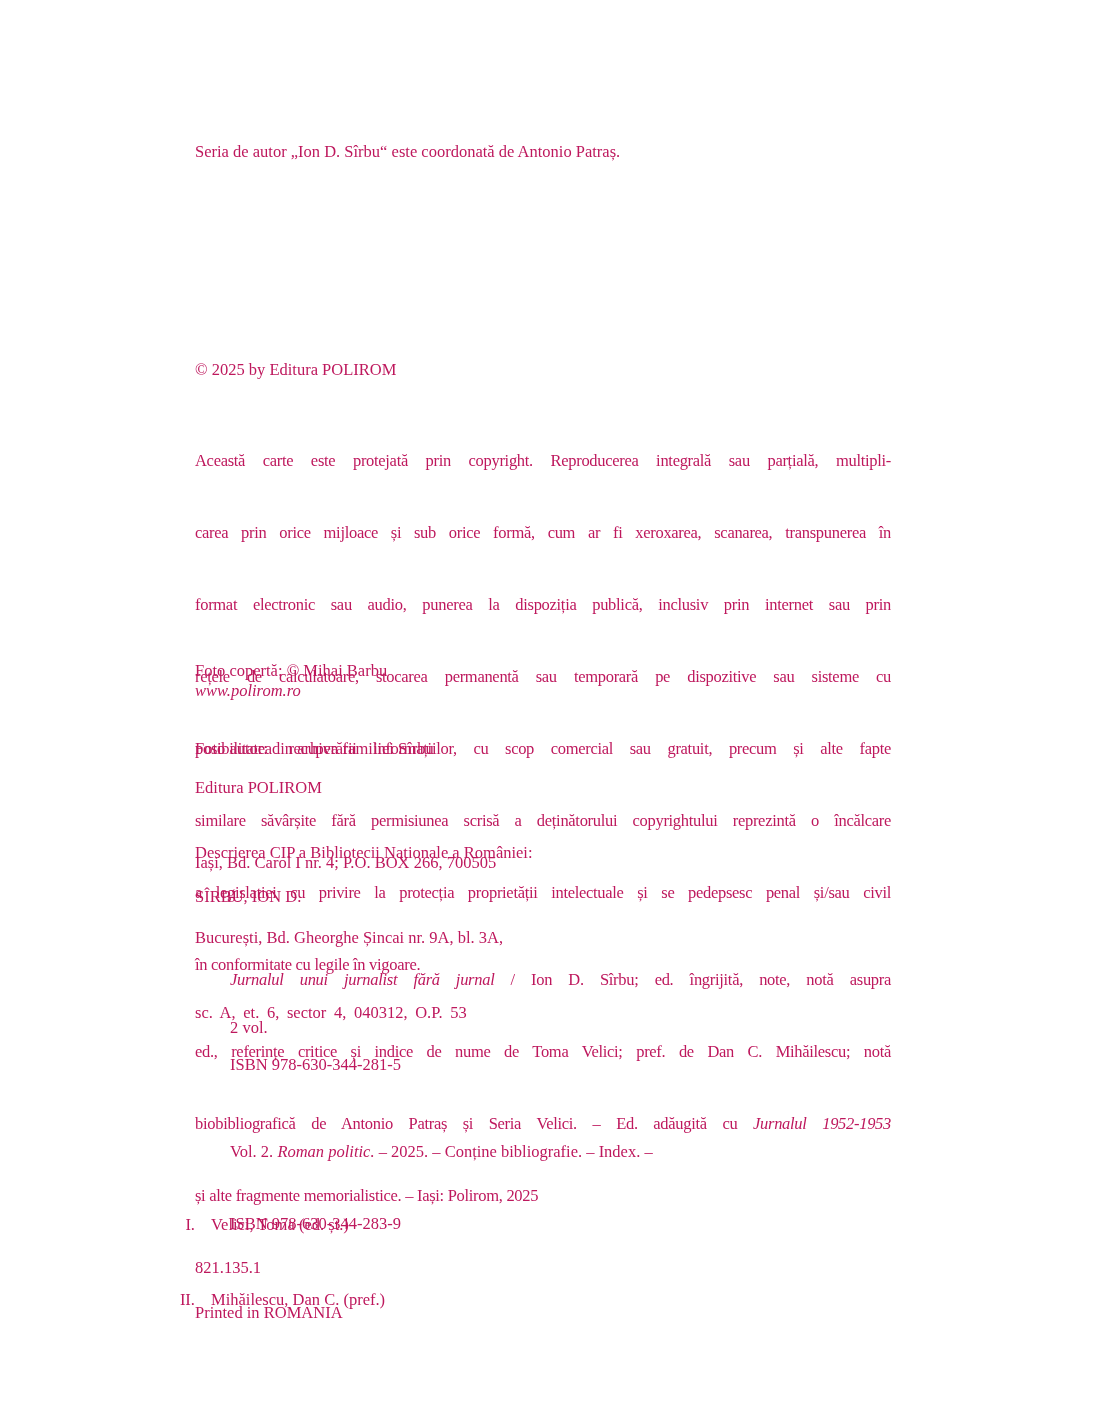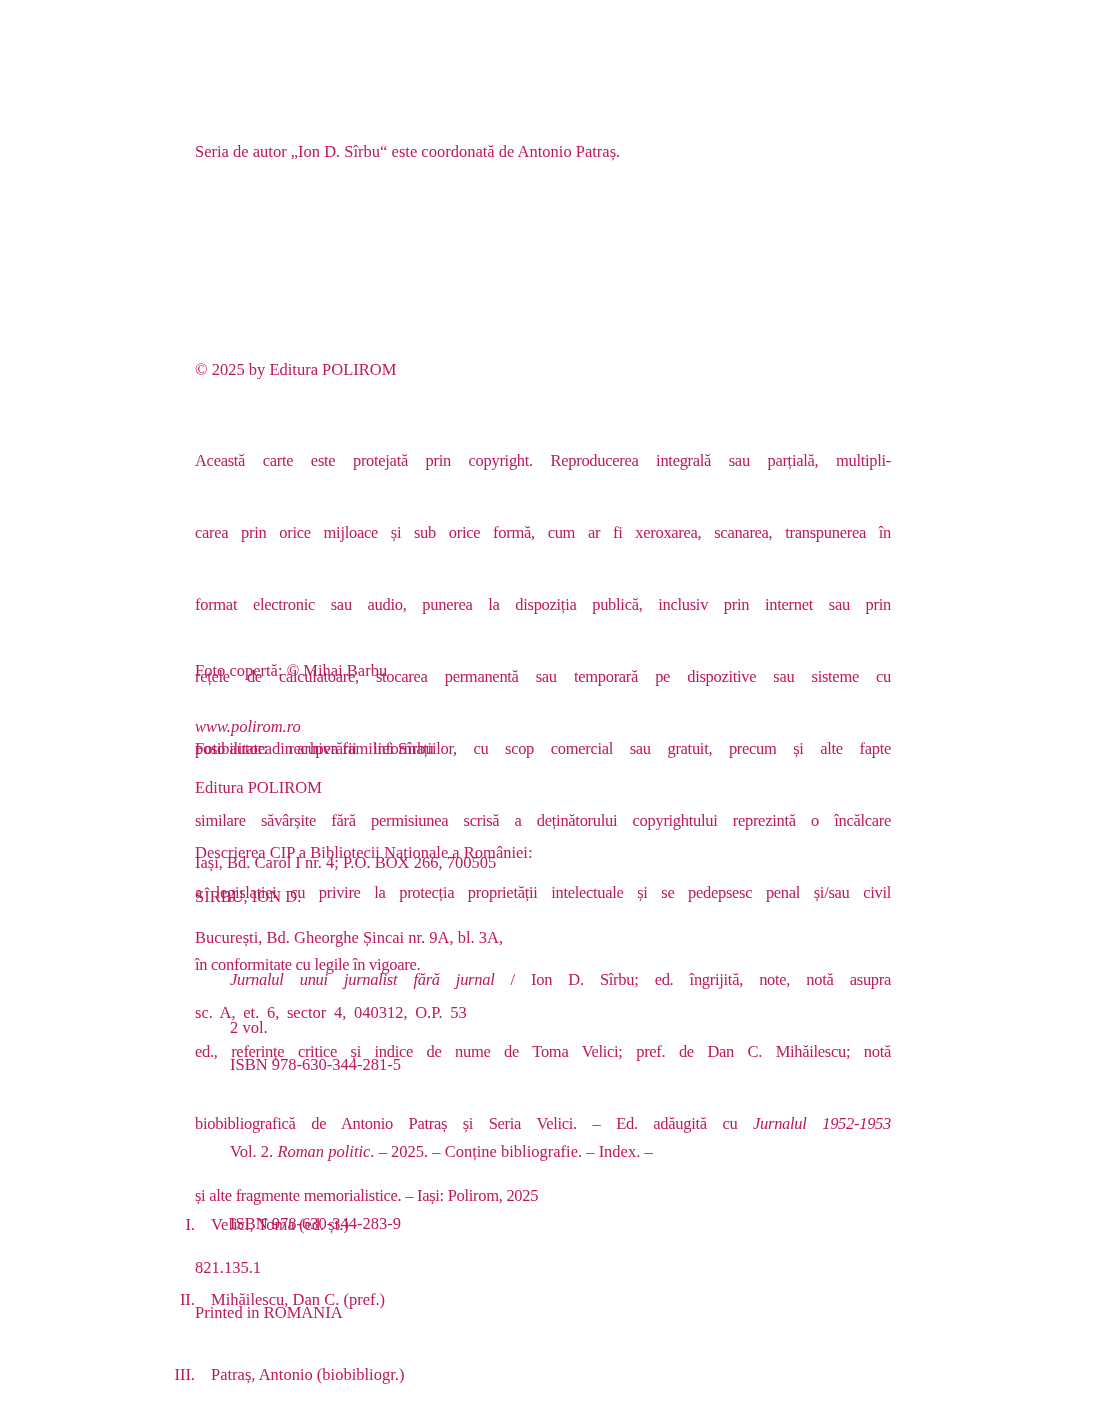--- a/index.html
+++ b/index.html
@@ -35,21 +35,21 @@
     text-align-last: left;
   }
   .line.indent {
     text-indent: 35px;
   }
   .ind {
     padding-left: 35px;
   }
   .lh26 { line-height: 26px; }
   .lh25 { line-height: 25px; }
-  .italic { font-style: italic; margin-top: 36px; }
+  .italic { font-style: italic; }
   .spread { word-spacing: 3.5px; }
   .index-list {
     left: 140px;
   }
   .index-row {
     display: flex;
   }
   .index-num {
     width: 55px;
     text-align: right;
@@ -115,23 +115,19 @@
 
   <div class="block index-list lh25" style="top:1162px;">
     <div class="index-row">
       <span class="index-num">I.</span>
       <span class="index-label">Velici, Toma (ed. șt.)</span>
     </div>
     <div class="index-row">
       <span class="index-num">II.</span>
       <span class="index-label">Mihăilescu, Dan C. (pref.)</span>
     </div>
-    <div class="index-row">
-      <span class="index-num">III.</span>
-      <span class="index-label">Patraș, Antonio (biobibliogr.)</span>
-    </div>
   </div>
 
   <div class="block" style="top:1256px;">821.135.1</div>
 
   <div class="block" style="top:1301px;text-align:center;">Printed in ROMANIA</div>
 
 </div>
 
 </body></html>

